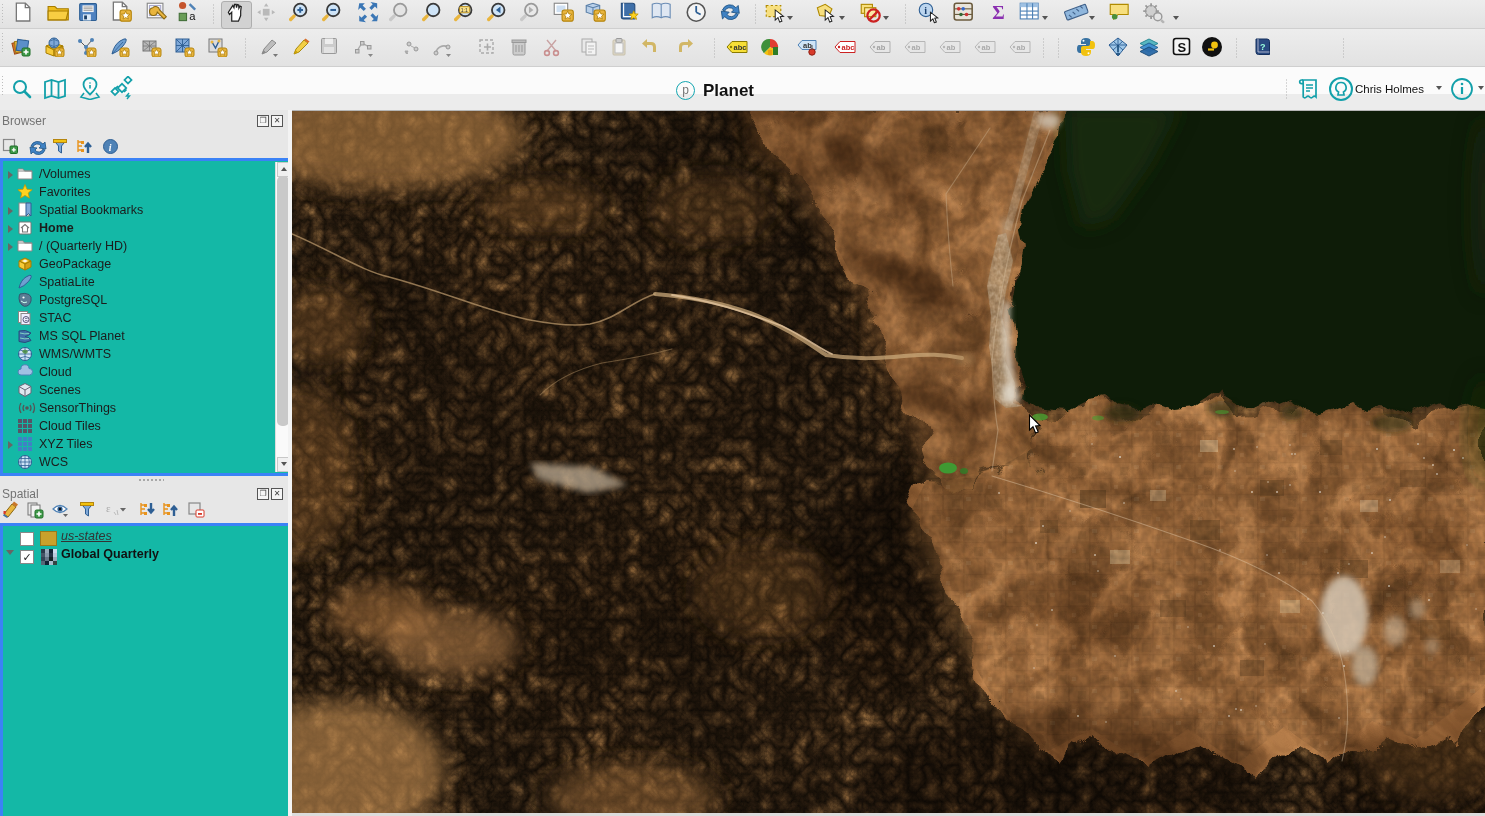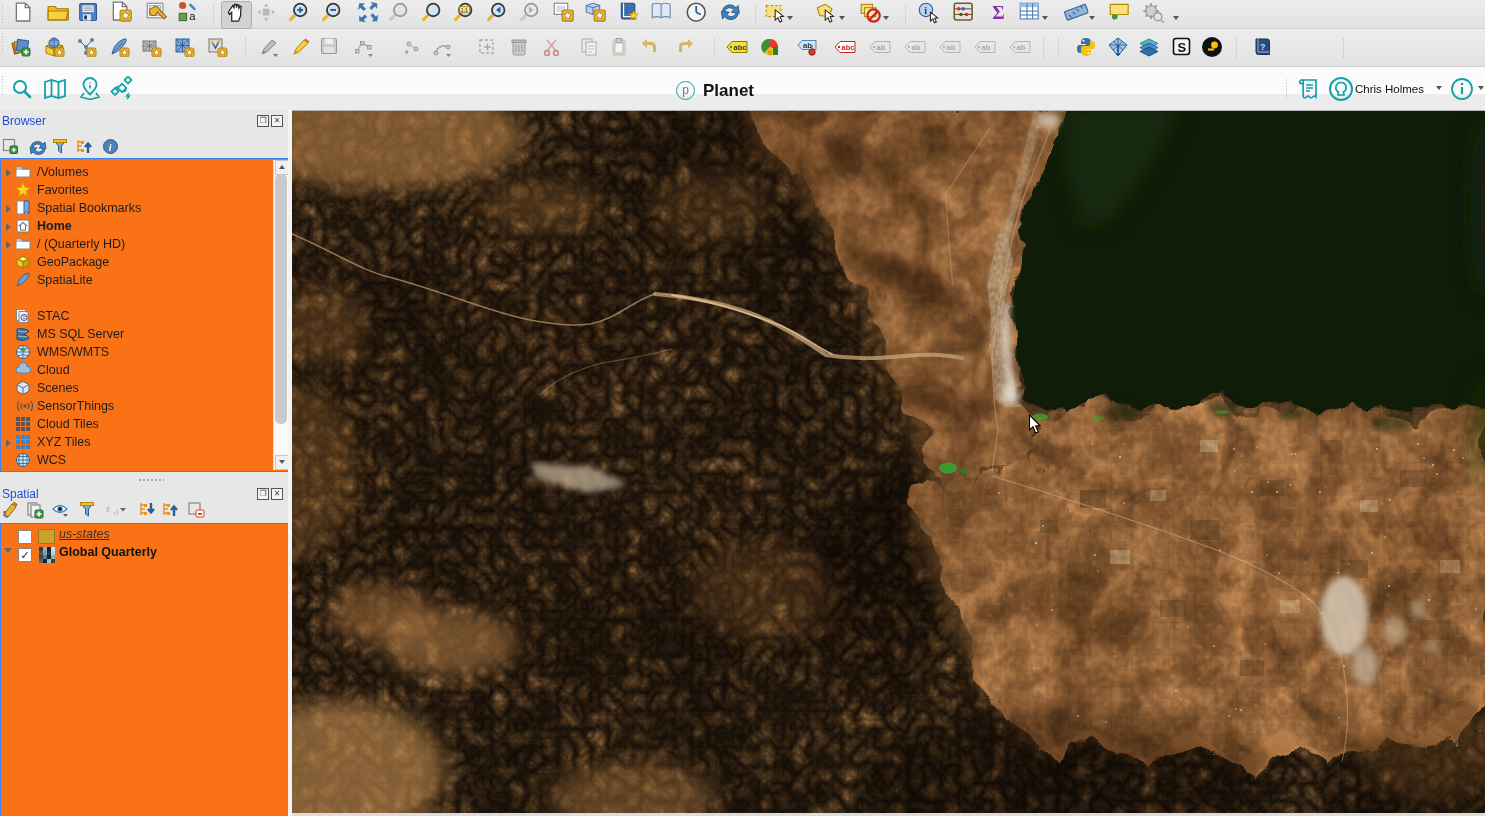--- a/index.html
+++ b/index.html
@@ -13,24 +13,24 @@
     background:linear-gradient(#fbfbfb 0 63%,#ececec 63% 100%);border-bottom:1px solid #b5b5b5;}
   .dd{position:absolute;width:0;height:0;border-left:3.5px solid transparent;
     border-right:3.5px solid transparent;border-top:4px solid #555;top:16px;}
   .vsep{position:absolute;top:4px;width:5px;height:20px;
     background-image:radial-gradient(circle,#b0b0b0 35%,transparent 40%);
     background-size:3px 3px;background-repeat:repeat-y;background-position:center;}
   .handle{position:absolute;left:1px;top:3px;width:4px;height:22px;
     background-image:radial-gradient(circle,#bdbdbd 35%,transparent 40%);
     background-size:3px 3px;}
   #dock{position:absolute;left:0;top:110px;width:291px;height:706px;background:#e7e7e7;}
-  .ptitle{position:absolute;left:2px;font-size:12px;color:#1d4ed8;}
+  .ptitle{position:absolute;left:2px;font-size:12px;color:#737373;}
   .pbtn{position:absolute;width:10px;height:10px;border:1px solid #555;background:#f5f5f5;
     font-size:8px;line-height:9px;text-align:center;color:#444;}
-  .content{position:absolute;background:#f97316;border:1px solid #3b82f6;}
+  .content{position:absolute;background:#14b8a6;border:3px solid #3b82f6;}
   .treeitem{position:absolute;left:0;height:18px;font-size:12.5px;color:#1c1c1c;
     white-space:nowrap;}
   .treeitem .lbl{position:absolute;left:36px;top:2px;}
   .arrow{position:absolute;left:5px;top:6px;width:0;height:0;
     border-top:4px solid transparent;border-bottom:4px solid transparent;
     border-left:5px solid #666;}
   #map{position:absolute;left:292px;top:111px;width:1193px;height:702px;overflow:hidden;background:#33230f;}
 </style>
 </head>
 <body>
@@ -551,35 +551,43 @@
             <path d="M8,3.5 l3,1.5 -3,1.5 -3,-1.5 z" fill="#fff" opacity="0.85"></path>
           </svg></span>
         <span class="lbl">GeoPackage</span>
       </div>
       <div class="treeitem" style="top:112px;width:270px;">
         <span class="abs" style="left:14px;top:1px;line-height:0;"><svg width="16" height="16" viewBox="0 0 16 16">
             <path d="M2,14 Q4,6 9,3 Q13,0.5 14,1.5 Q15,3 11.5,7.5 Q7,12.5 2,14 Z" fill="#6f9fd0" stroke="#2e5f94"></path>
           </svg></span>
         <span class="lbl">SpatiaLite</span>
       </div>
+      <div class="treeitem" style="top:130px;width:270px;">
+        <span class="abs" style="left:14px;top:1px;line-height:0;"><svg width="16" height="16" viewBox="0 0 16 16">
+            <path d="M3,2 Q8,0.5 12,2.5 Q15,4.5 14,9 Q13,13 10,14 Q7,15 5,13 Q2,10.5 2,6.5 Q2,3.5 3,2 Z" fill="#5a7d94" stroke="#33566e"></path>
+            <circle cx="6.5" cy="5.5" r="1.1" fill="#fff"></circle>
+            <path d="M4,9 q3,3 6,1" stroke="#cfe" fill="none"></path>
+          </svg></span>
+        <span class="lbl">PostgreSQL</span>
+      </div>
       <div class="treeitem" style="top:148px;width:270px;">
         <span class="abs" style="left:14px;top:1px;line-height:0;"><svg width="16" height="16" viewBox="0 0 16 16">
             <rect x="1.5" y="1.5" width="9" height="11" fill="#fff" stroke="#888"></rect>
             <rect x="4" y="3.5" width="9" height="11" fill="#eef" stroke="#888"></rect>
             <circle cx="9" cy="9.5" r="3" fill="none" stroke="#557" stroke-width="1"></circle>
             <path d="M8,8.5 h2.5 M8,10.5 h2.5" stroke="#557" stroke-width="0.7"></path>
           </svg></span>
         <span class="lbl">STAC</span>
       </div>
       <div class="treeitem" style="top:166px;width:270px;">
         <span class="abs" style="left:14px;top:1px;line-height:0;"><svg width="16" height="16" viewBox="0 0 16 16">
             <path d="M2,3 q7,-2 12,2 q-2,3 -6,3.5 q5,0.5 6,4 q-6,3.5 -12,1 z" fill="#3f6fa8" stroke="#274d7c"></path>
             <path d="M3,5 q5,1.5 9,0.5 M3,10 q5,1.5 9,0.5" stroke="#9fc" fill="none" stroke-width="0.7"></path>
           </svg></span>
-        <span class="lbl">MS SQL Server</span>
+        <span class="lbl">MS SQL Planet</span>
       </div>
       <div class="treeitem" style="top:184px;width:270px;">
         <span class="abs" style="left:14px;top:1px;line-height:0;"><svg width="16" height="16" viewBox="0 0 16 16">
             <circle cx="8" cy="8" r="6.5" fill="#cfe4f7" stroke="#2e5f94"></circle>
             <path d="M8,1.5 v13 M1.5,8 h13 M3,4 q5,3 10,0 M3,12 q5,-3 10,0" fill="none" stroke="#2e5f94" stroke-width="0.8"></path>
             <path d="M5,5 q2,-2 5,-1 l1,2 -2,2 -3,-1 z" fill="#4a8f3a" opacity="0.8"></path>
           </svg></span>
         <span class="lbl">WMS/WMTS</span>
       </div>
       <div class="treeitem" style="top:202px;width:270px;">

